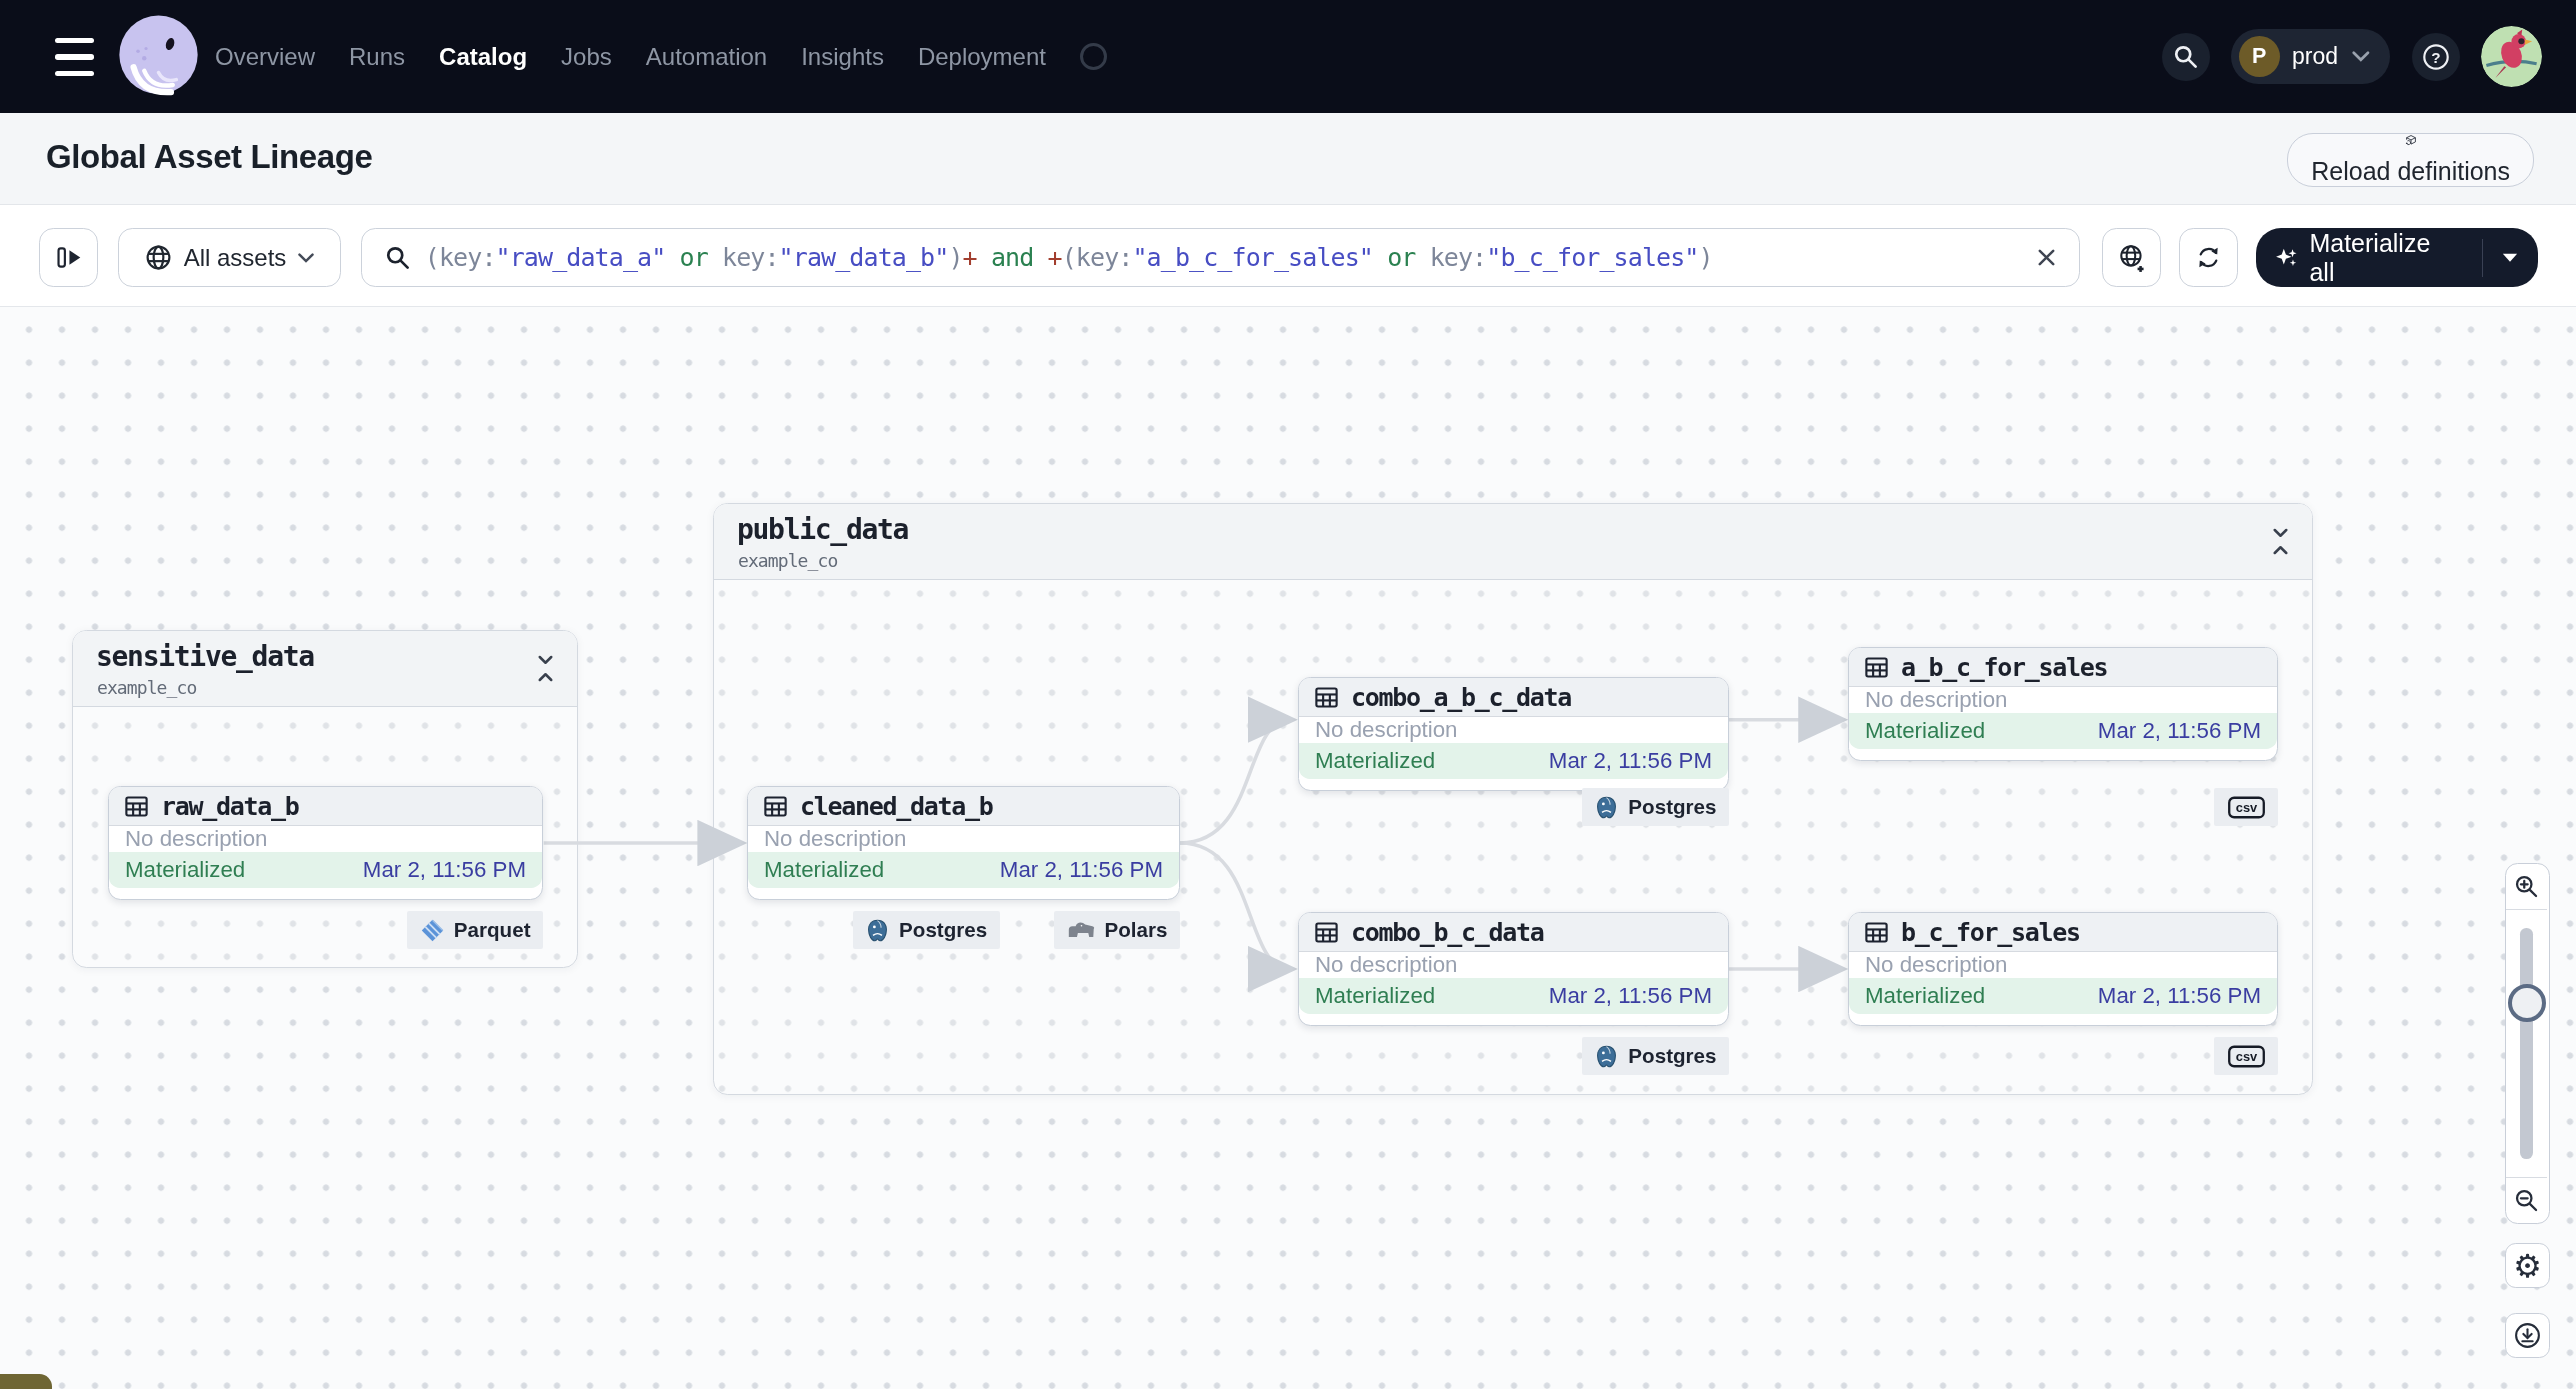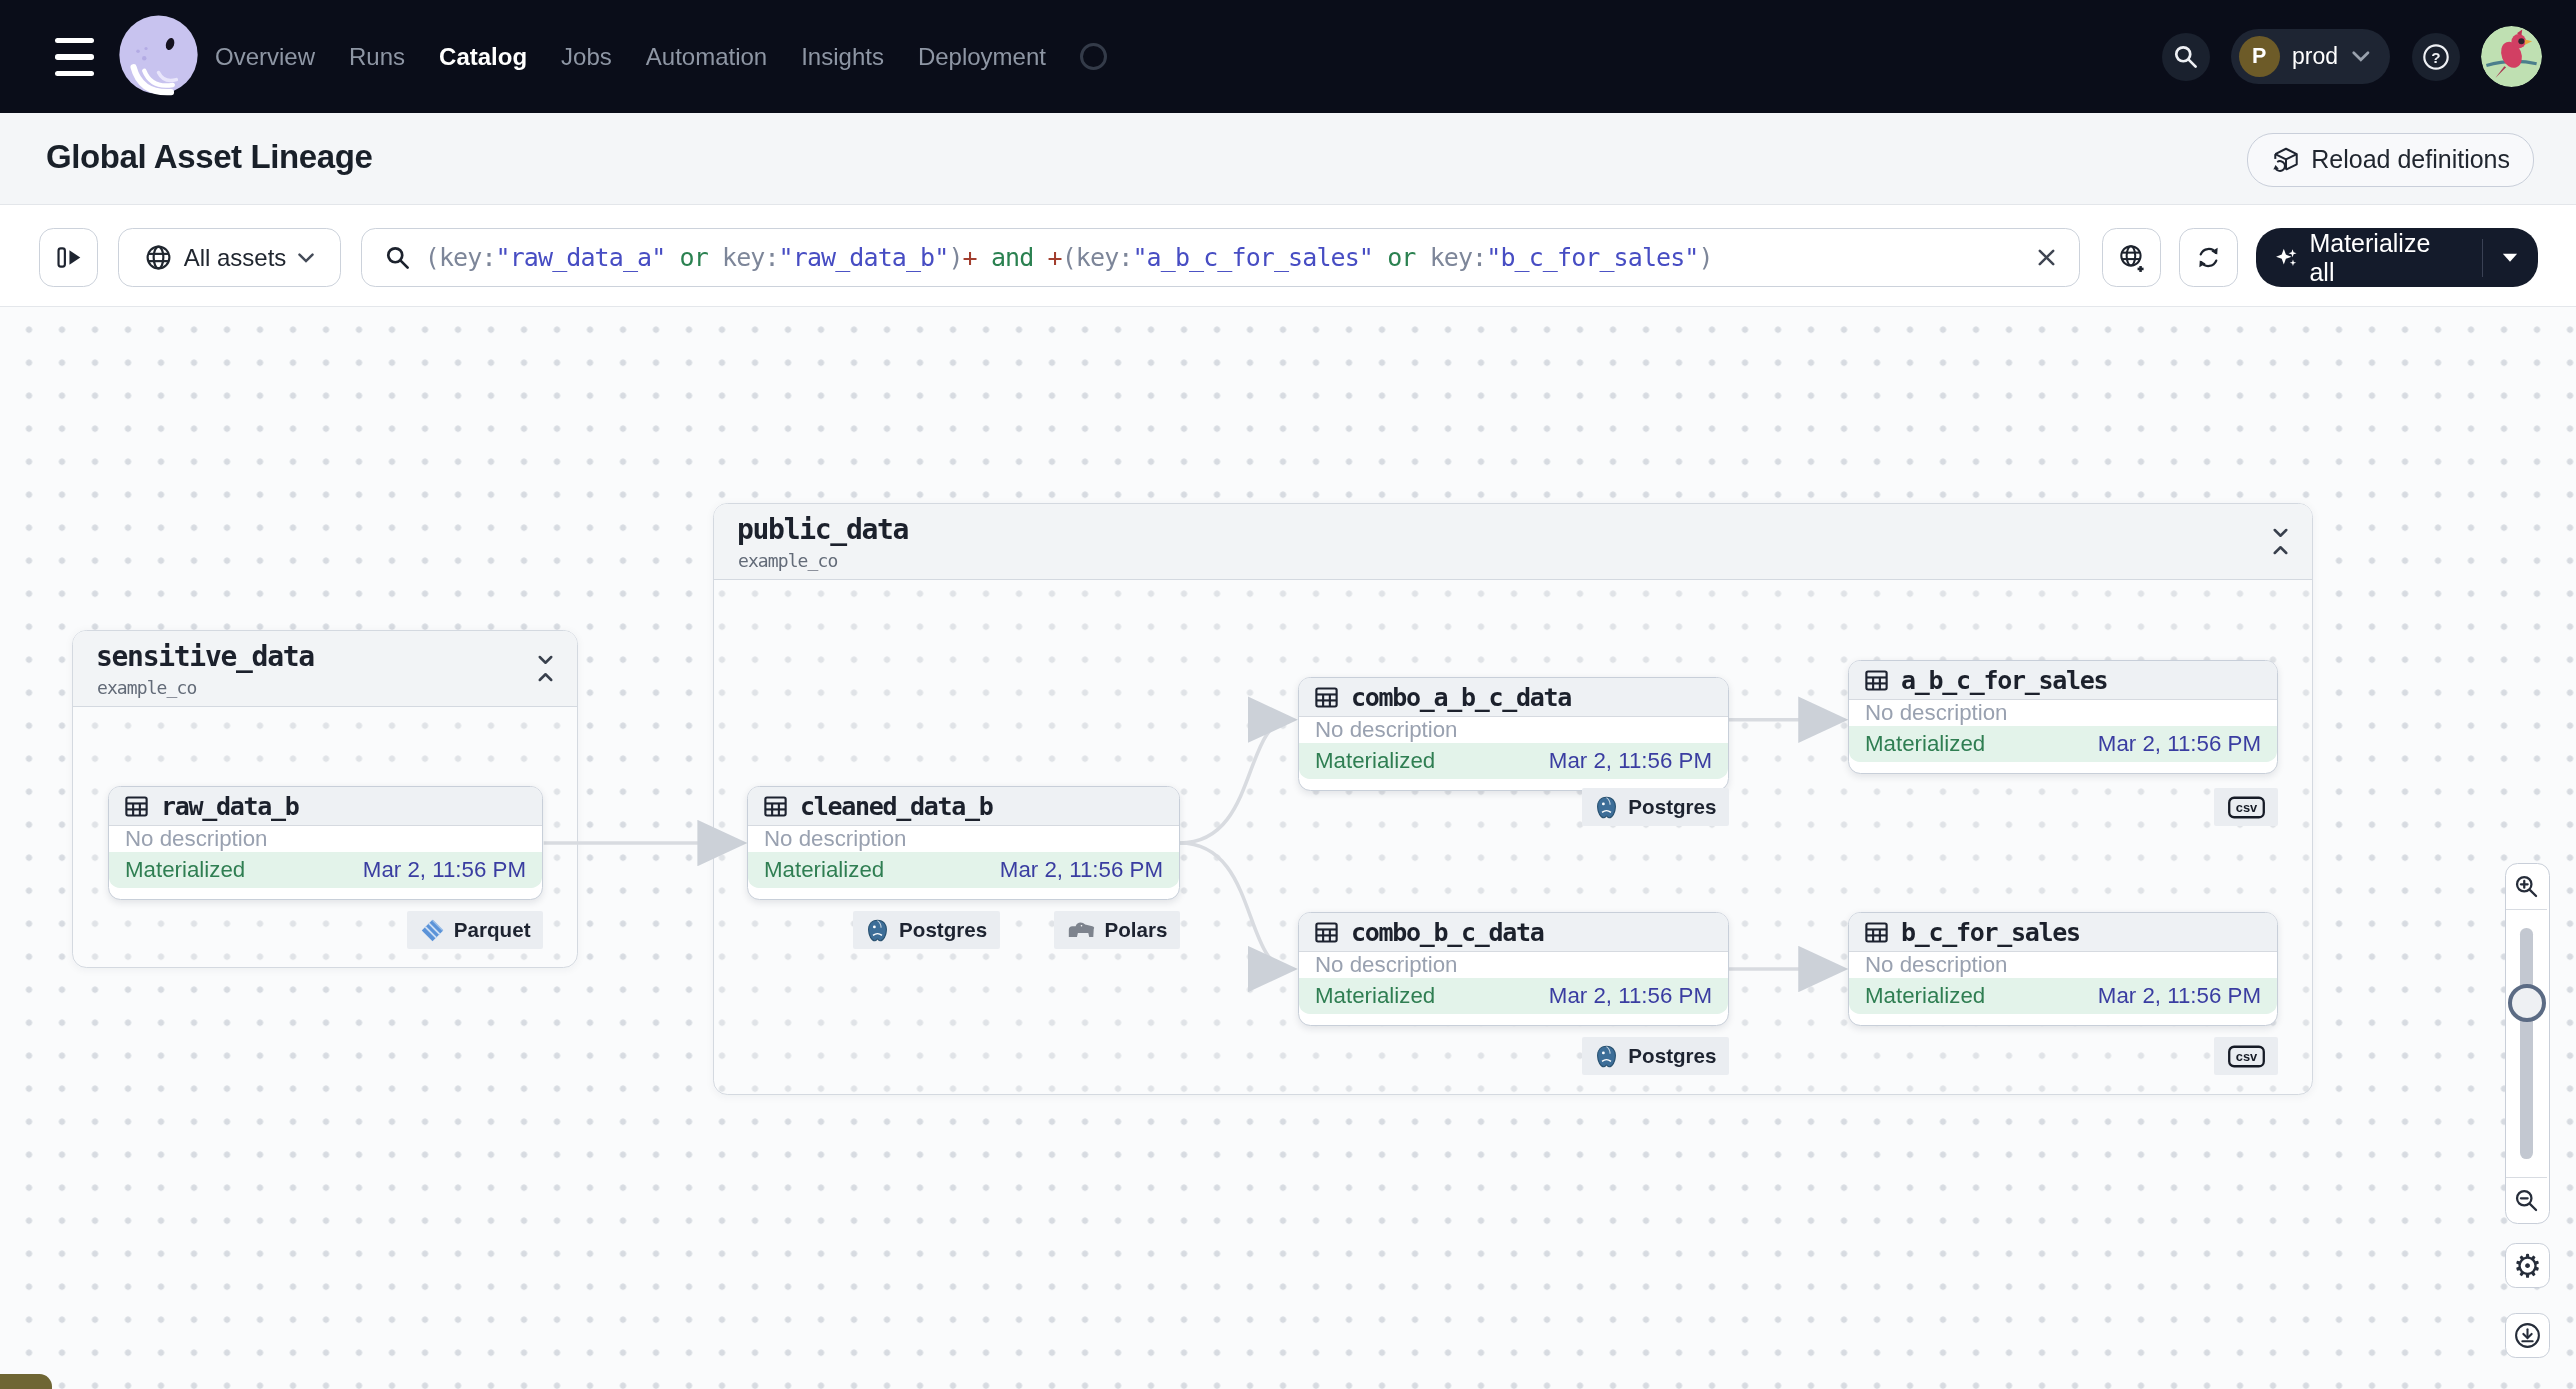--- a/index.html
+++ b/index.html
@@ -19,21 +19,21 @@
   .nav-spinner{width:21.5px;height:21.5px;border:3.6px solid #343b49;border-radius:50%;}
   .nav-right{position:absolute;right:34px;top:0;height:113px;display:flex;align-items:center;gap:21.5px;}
   .nav-circle-btn{width:48px;height:48px;border-radius:50%;background:#1a212e;display:flex;align-items:center;justify-content:center;cursor:pointer;}
   .env-pill{height:55px;border-radius:28px;background:#1e2533;display:flex;align-items:center;padding:0 19.7px 0 7.2px;gap:12.5px;cursor:pointer;}
   .env-avatar{width:41px;height:41px;border-radius:50%;background:#6d5b28;color:#fff;font-size:21.5px;font-weight:700;display:flex;align-items:center;justify-content:center;}
   .env-name{color:#fff;font-size:23px;}
   .user-avatar{width:61px;height:61px;border-radius:50%;overflow:hidden;cursor:pointer;}
   
   .pagehead{position:absolute;top:113px;left:0;width:100%;height:91px;background:#f4f6f8;border-bottom:0.9px solid #e3e6ea;z-index:15;}
   .page-title{position:absolute;left:46px;top:25px;font-size:33px;font-weight:700;color:#192029;letter-spacing:-0.4px;}
-  .reload-btn{position:absolute;right:42px;top:19.7px;height:52px;border-radius:26px;border:1.8px solid #c9cfda;background:#f8f9fb;display:flex;align-items:center;gap:10.7px;padding:0 23px;font-size:25px;color:#20262f;cursor:pointer;}
+  .reload-btn{position:absolute;right:42px;top:19.7px;height:52px;border-radius:26px;border:1.8px solid #c9cfda;background:#f8f9fb;display:flex;align-items:center;gap:10.7px;padding:0 23px;font-size:25px;color:#20262f;cursor:pointer;flex-direction:column;}
   
   .toolbar{position:absolute;top:205px;left:0;width:100%;height:101px;background:#ffffff;border-bottom:0.9px solid #e4e7eb;z-index:15;}
   .tb-btn{position:absolute;top:23px;height:59px;box-sizing:border-box;border:1.8px solid #ccd2db;border-radius:14.3px;background:#fff;display:flex;align-items:center;justify-content:center;cursor:pointer;}
   .tb-toggle{left:39px;width:59px;}
   .tb-scope{left:118px;width:223px;gap:10.7px;font-size:24px;color:#20262f;}
   .tb-search{position:absolute;top:23px;left:361px;width:1719px;height:59px;box-sizing:border-box;border:1.8px solid #ccd2db;border-radius:14.3px;background:#fff;display:flex;align-items:center;padding:0 21.5px;cursor:text;}
   .query{font-family:"DejaVu Sans Mono",monospace;font-size:25px;letter-spacing:-0.9px;white-space:pre;margin-left:14.3px;flex:1;}
   .tk-punct{color:#7d8699}.tk-value{color:#474dc3}.tk-op{color:#2a8150}.tk-plus{color:#a23e2e}
   .tb-globeplus{left:2102px;width:59px;}
   .tb-refresh{left:2179px;width:59px;}
@@ -335,21 +335,21 @@
       <div class="tagpill">
         <svg width="25" height="25" viewBox="0 0 28 28">
           <path d="M14 2.5 C7 2.5 4 7.5 4 13 C4 19.5 7.5 25.5 11 25.5 C13 25.5 13 23.5 14 23.5 C15 23.5 15 25.5 17 25.5 C20.5 25.5 24 19.5 24 13 C24 7.5 21 2.5 14 2.5 Z" fill="#3d6e98" stroke="#28506f" stroke-width="1.2"></path>
           <circle cx="10.5" cy="10" r="1.6" fill="#fff"></circle>
           <path d="M9 19.5 Q14 15.5 19 19.5" stroke="#fff" stroke-width="1.6" fill="none"></path>
           <path d="M14 3 Q18 6 18 11" stroke="#fff" stroke-width="1.2" fill="none" opacity="0.7"></path>
         </svg>
         <span>Postgres</span>
       </div>
     </div>
-    <div class="asset-node" style="left: 1848px; top: 354px; width: 430px; height: 114px;">
+    <div class="asset-node" style="left: 1848px; top: 341px; width: 430px; height: 114px;">
       <div class="asset-head">
         <svg width="27" height="27" viewBox="0 0 24 24" fill="none" stroke="#1d2330" stroke-width="1.9">
           <rect x="3" y="4" width="18" height="16" rx="1.5"></rect>
           <line x1="3" y1="9.3" x2="21" y2="9.3"></line>
           <line x1="3" y1="14.6" x2="21" y2="14.6"></line>
           <line x1="9" y1="9.3" x2="9" y2="20"></line>
           <line x1="15" y1="9.3" x2="15" y2="20"></line>
         </svg>
         <span class="asset-name">a_b_c_for_sales</span>
       </div>

